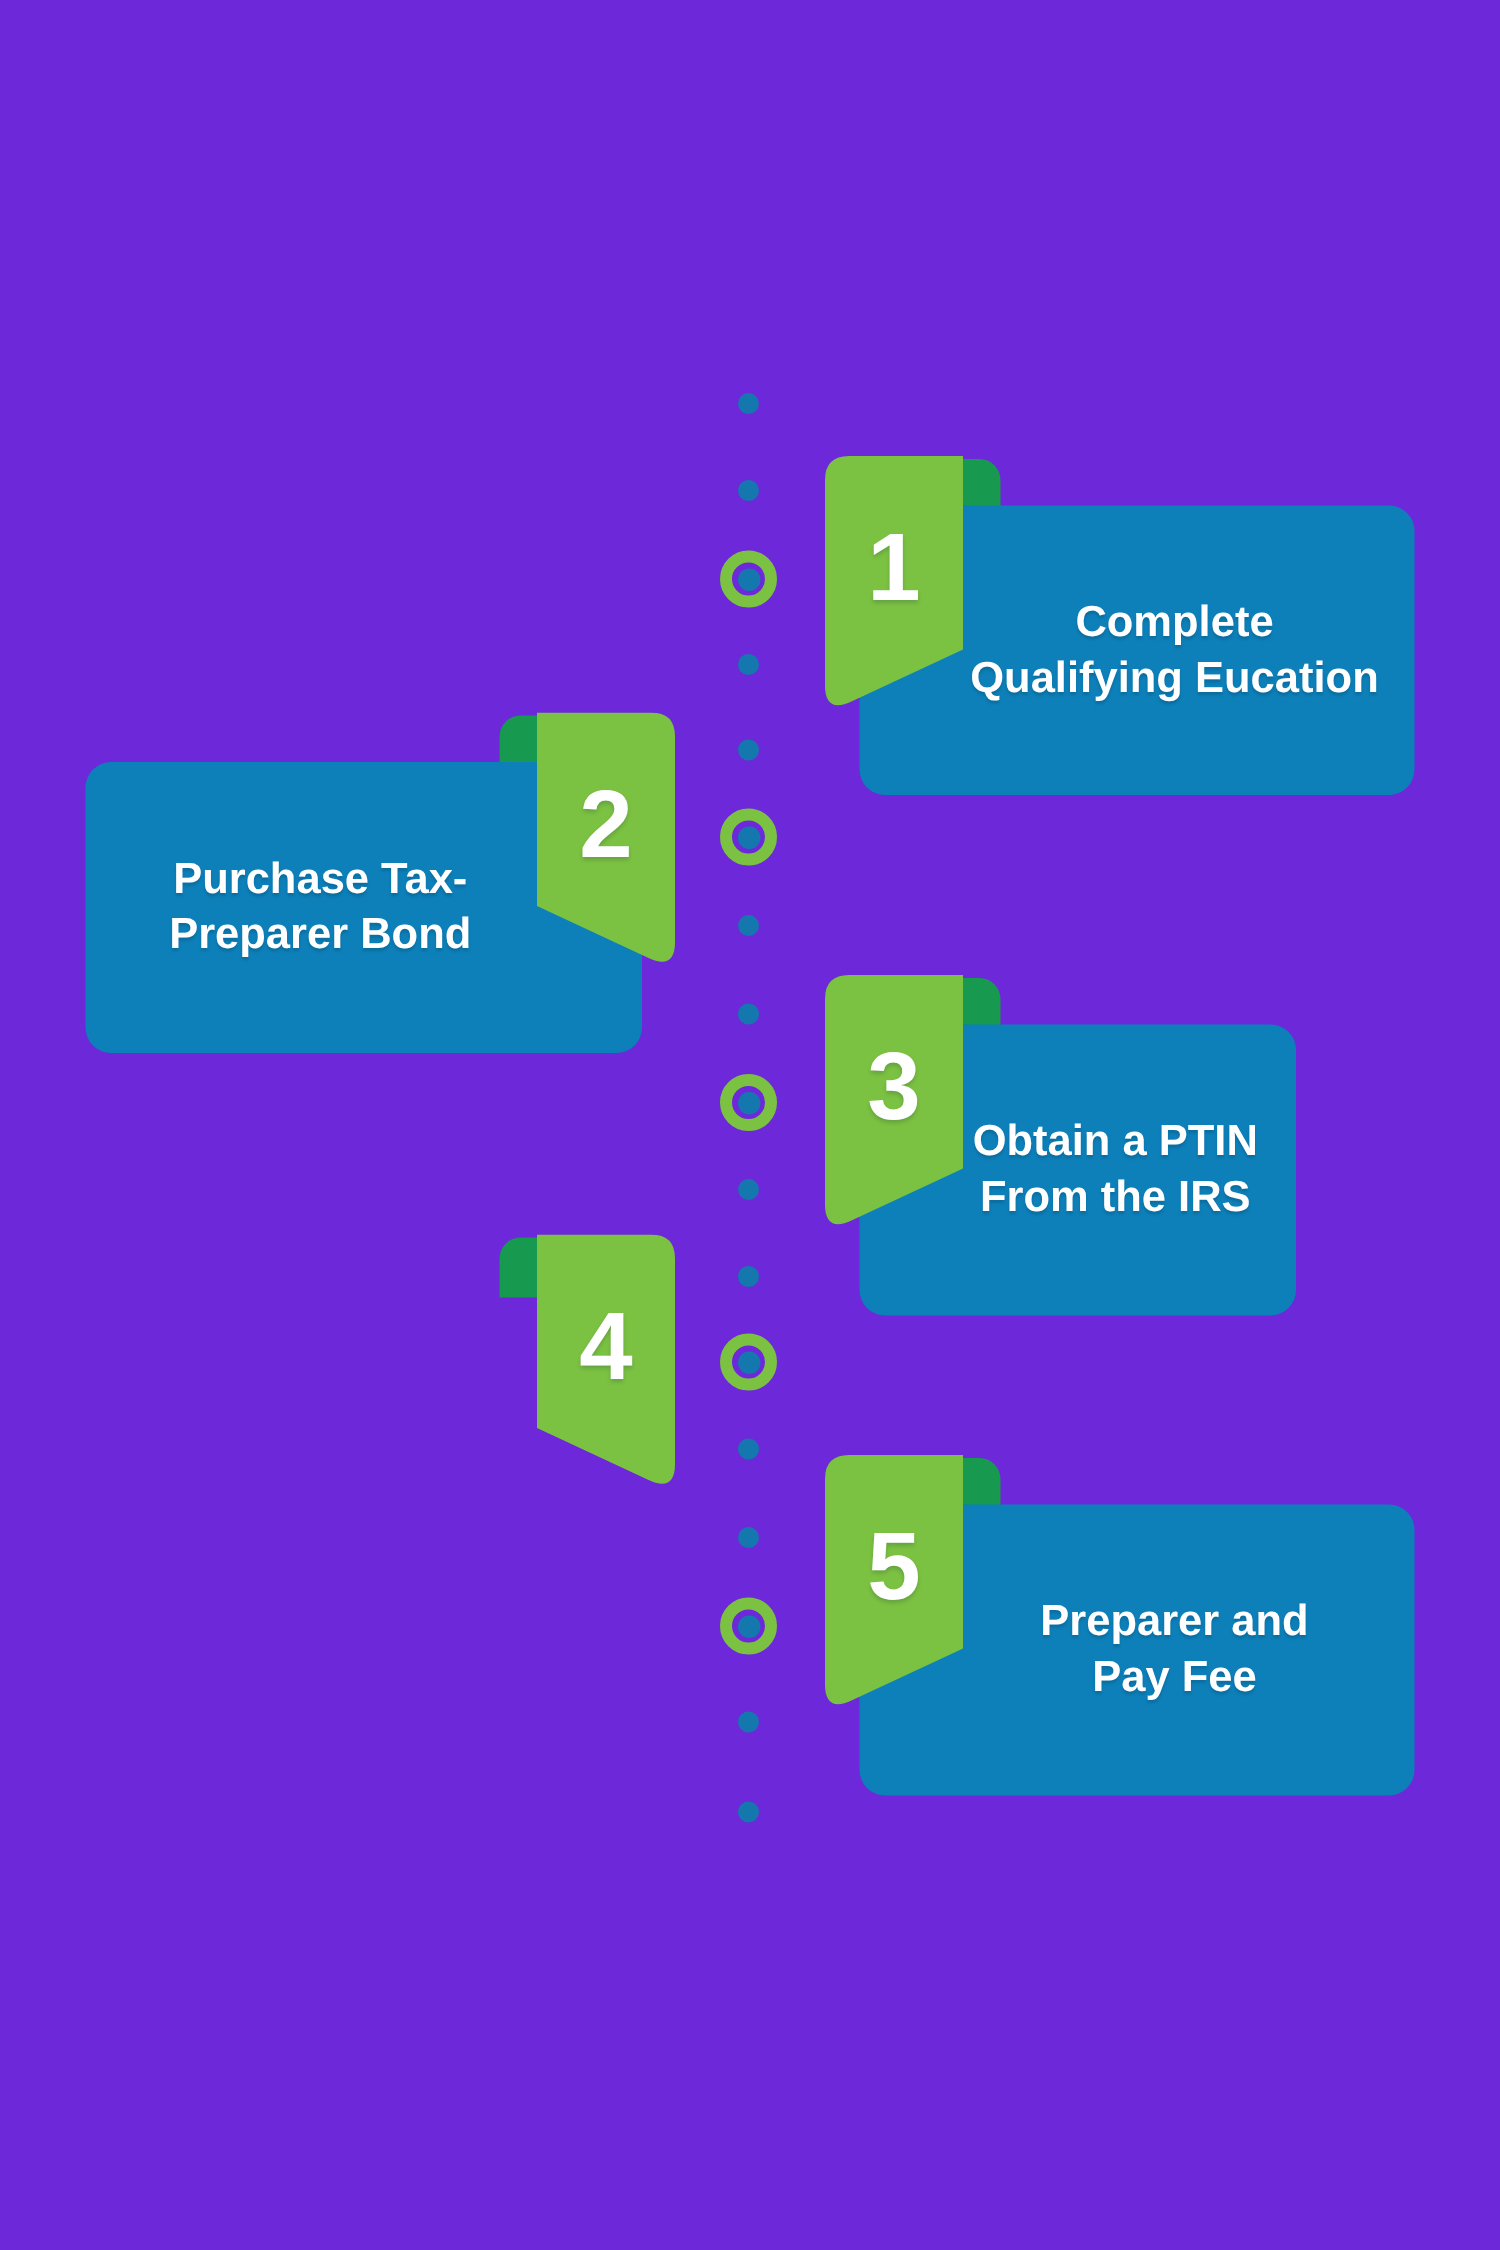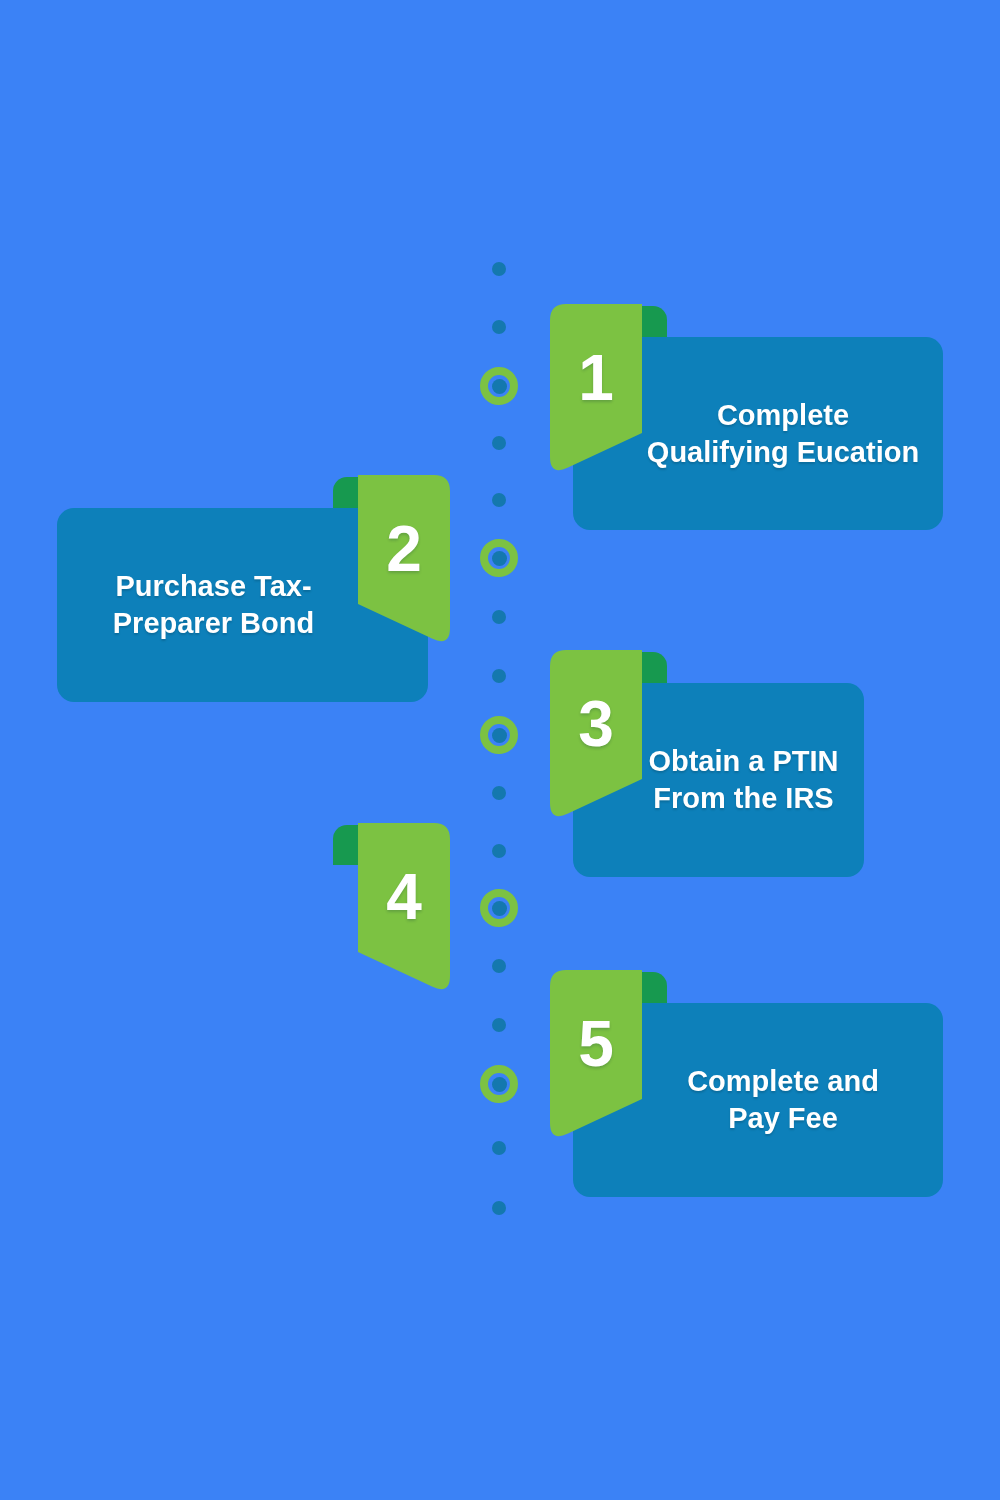--- a/index.html
+++ b/index.html
@@ -1,20 +1,20 @@
 <!DOCTYPE html>
 <html style="--card-blue: #0D80BA; --ribbon-green: #7CC242; --fold-green: #17994F; --dot-blue: #1478AE; --text-white: #FFFFFF;"><head>
 <meta charset="utf-8">
 <style>
   html, body { margin: 0; padding: 0; background: #ffffff; }
   .canvas {
     position: relative;
     width: 1000px;
     height: 1500px;
-    background: #3b82f6;
+    background: #6d28d9;
     overflow: hidden;
     font-family: "Liberation Sans", "DejaVu Sans", sans-serif;
   }
 
   
   .timeline { position: absolute; inset: 0; }
   .t-dot {
     position: absolute;
     width: 14px; height: 14px;
     border-radius: 50%;
@@ -184,21 +184,21 @@
       <svg viewBox="0 0 92 170" xmlns="http://www.w3.org/2000/svg">
         <path d="M0 0 H76 Q92 0 92 16 V153 Q92 172 74 163.5 L0 129 V0 Z"></path>
       </svg>
     </div>
     <div class="num">4</div>
   </div>
 
   <div class="card card5 side-right">
     <div class="fold"></div>
     <div class="box">
-      <div class="title">Complete and
+      <div class="title">Preparer and
 Pay Fee</div>
     </div>
     <div class="ribbon">
       <svg viewBox="0 0 92 170" xmlns="http://www.w3.org/2000/svg">
         <path d="M16 0 H92 V129 L18 163.5 Q0 172 0 153 V16 Q0 0 16 0 Z"></path>
       </svg>
     </div>
     <div class="num">5</div>
   </div>
 

